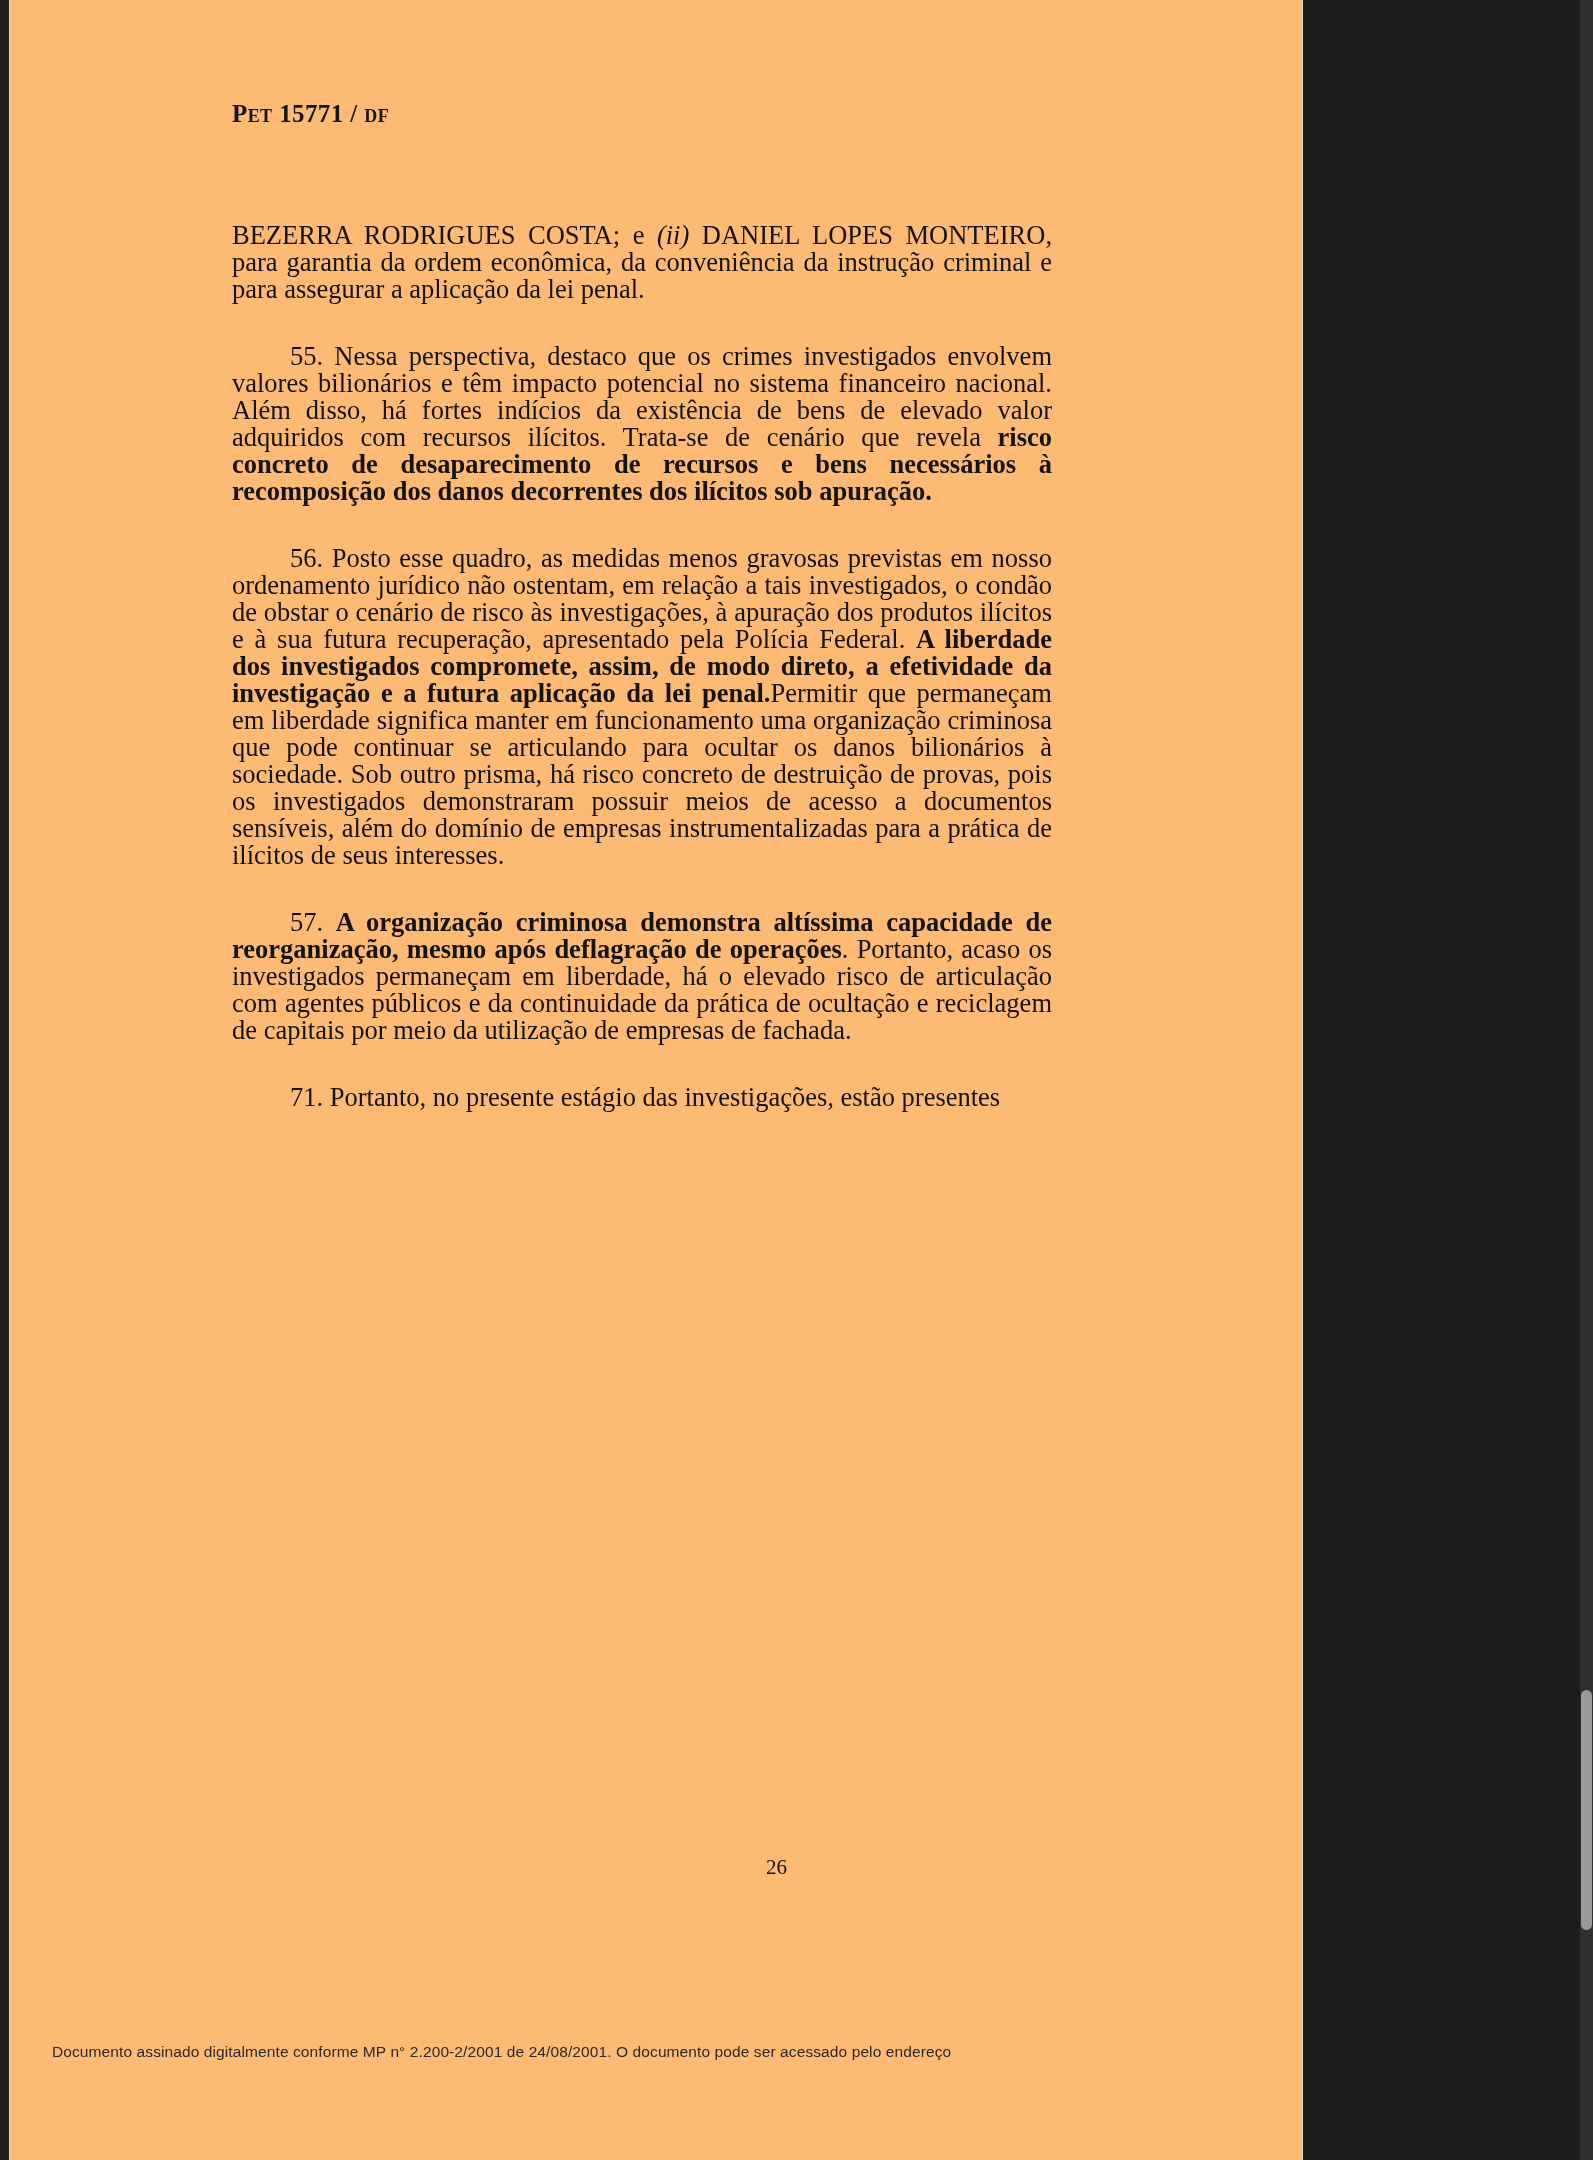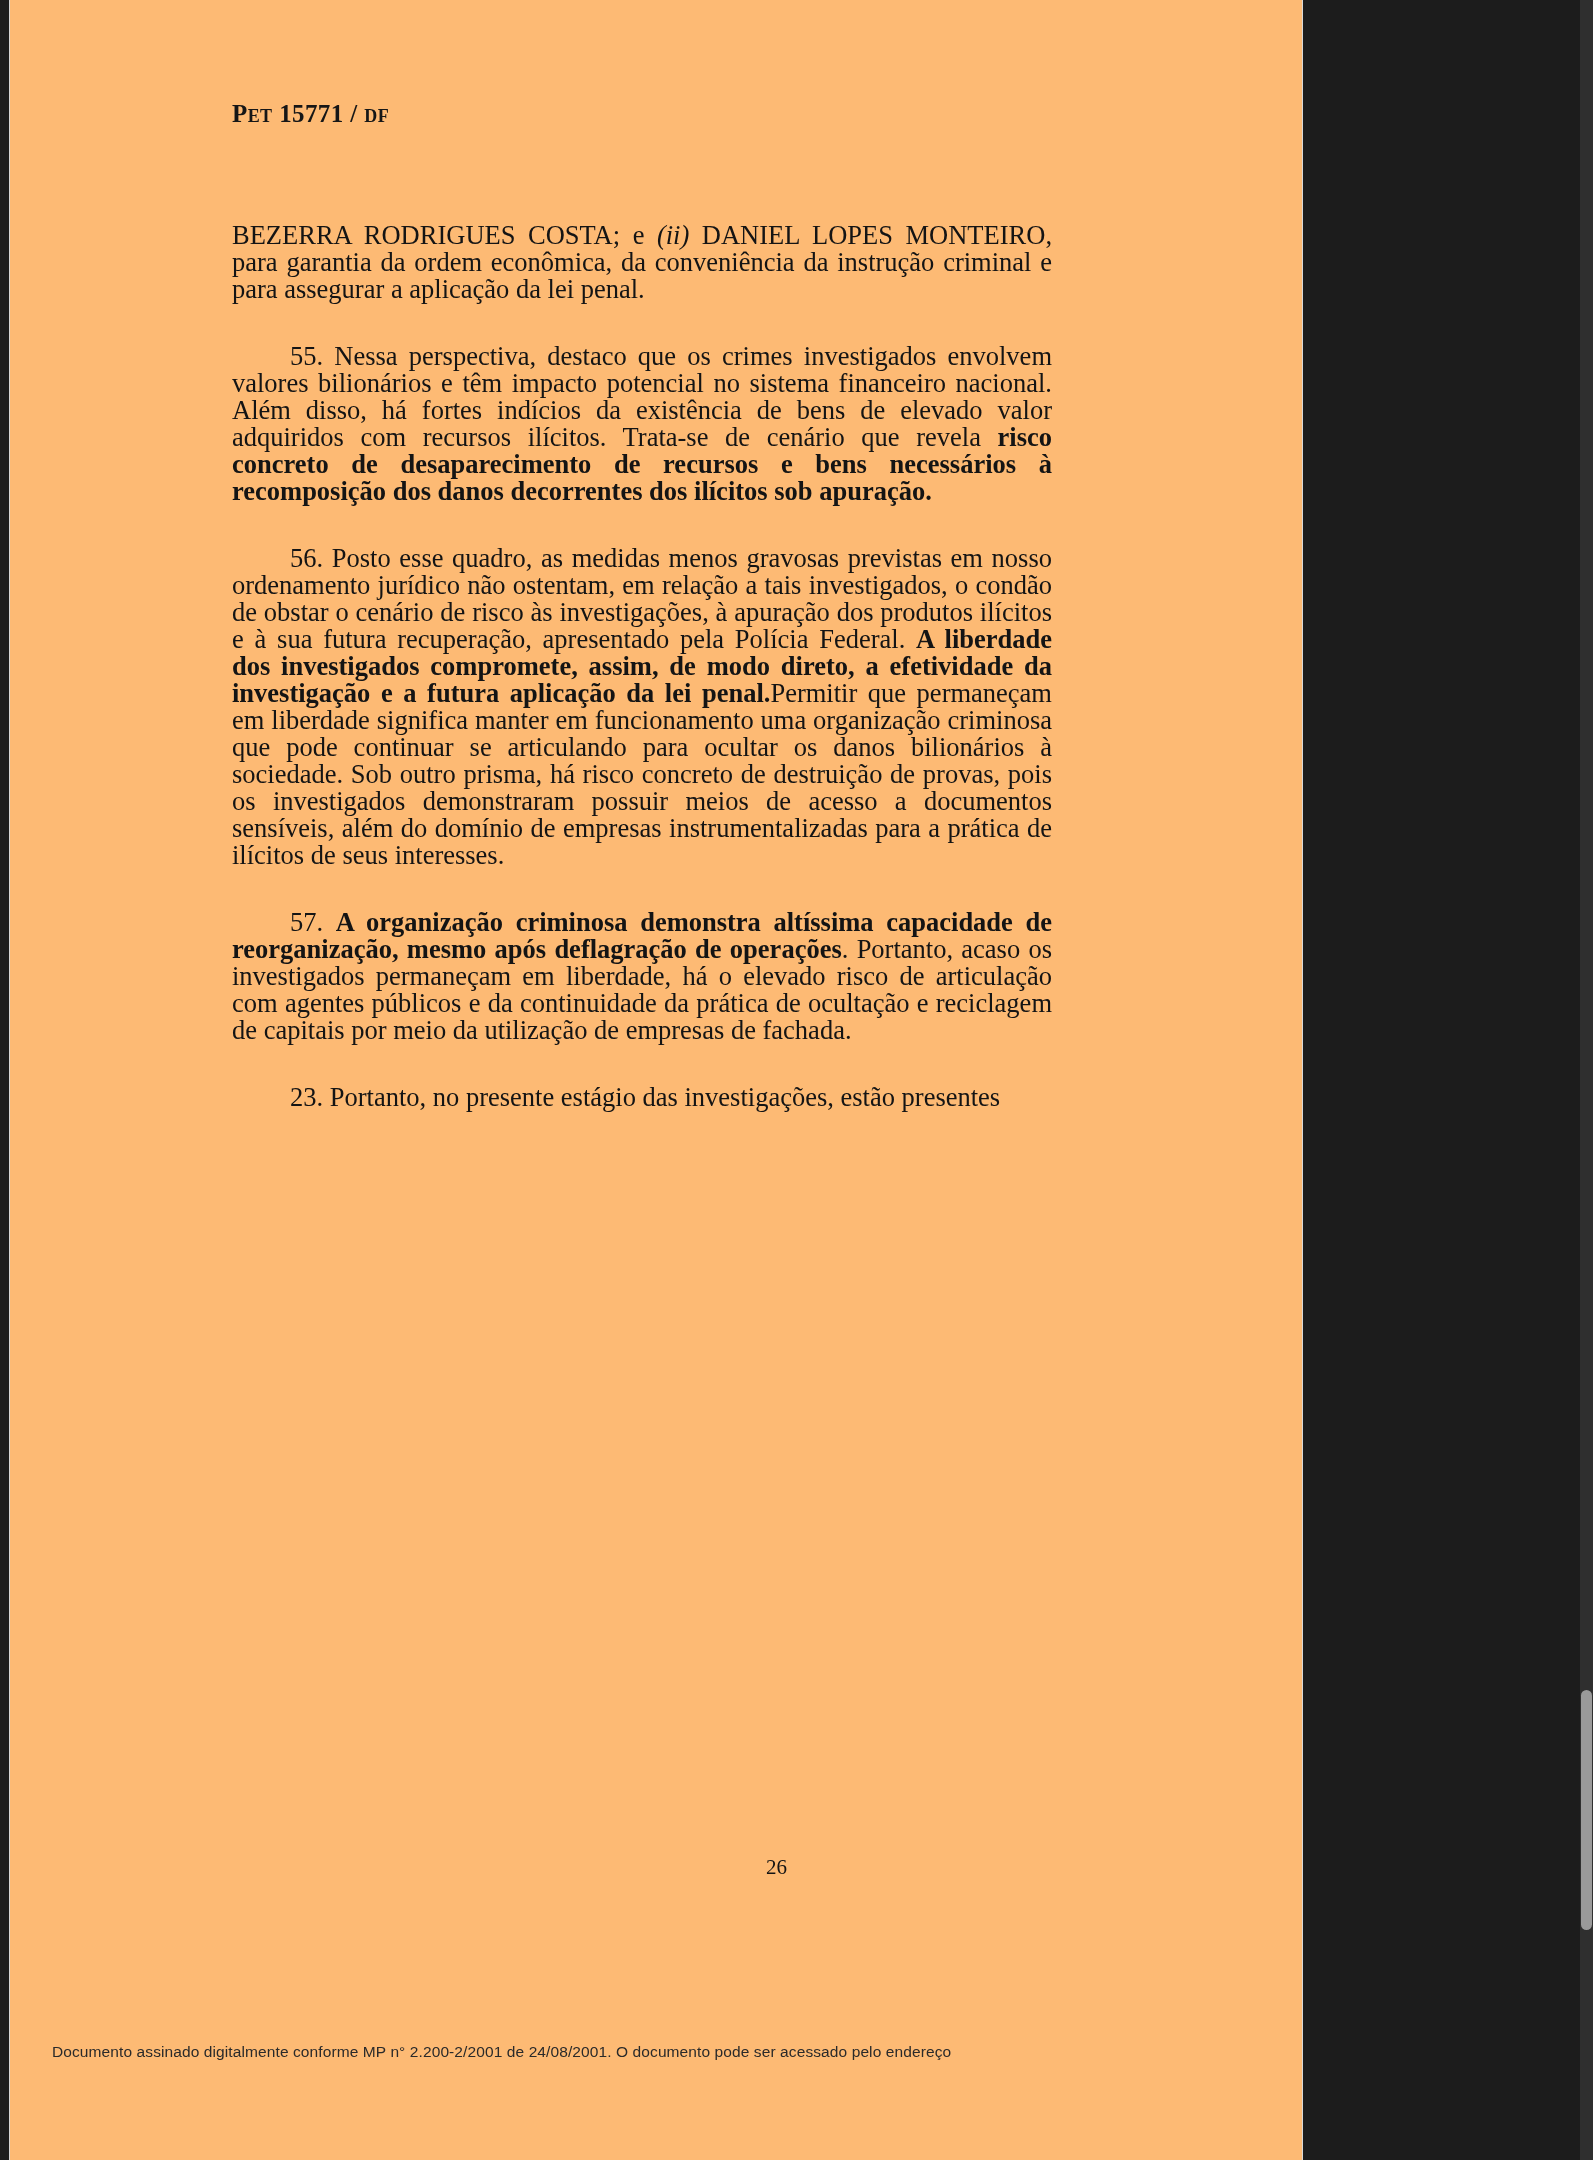--- a/index.html
+++ b/index.html
@@ -141,21 +141,21 @@
   <div id="page">
 
     <div class="doc-header"><span class="caps-big">P</span><span>et 15771 / df</span></div>
 
     <div class="body-block">
 
     <p class="para">BEZERRA RODRIGUES COSTA; e <span class="i">(ii)</span> DANIEL LOPES MONTEIRO, para garantia da ordem econômica, da conveniência da instrução criminal e para assegurar a aplicação da lei penal.</p>
         <p class="para indent">55. Nessa perspectiva, destaco que os crimes investigados envolvem valores bilionários e têm impacto potencial no sistema financeiro nacional. Além disso, há fortes indícios da existência de bens de elevado valor adquiridos com recursos ilícitos. Trata-se de cenário que revela <span class="b">risco concreto de desaparecimento de recursos e bens necessários à recomposição dos danos decorrentes dos ilícitos sob apuração.</span></p>
         <p class="para indent">56. Posto esse quadro, as medidas menos gravosas previstas em nosso ordenamento jurídico não ostentam, em relação a tais investigados, o condão de obstar o cenário de risco às investigações, à apuração dos produtos ilícitos e à sua futura recuperação, apresentado pela Polícia Federal. <span class="b">A liberdade dos investigados compromete, assim, de modo direto, a efetividade da investigação e a futura aplicação da lei penal.</span>Permitir que permaneçam em liberdade significa manter em funcionamento uma organização criminosa que pode continuar se articulando para ocultar os danos bilionários à sociedade. Sob outro prisma, há risco concreto de destruição de provas, pois os investigados demonstraram possuir meios de acesso a documentos sensíveis, além do domínio de empresas instrumentalizadas para a prática de ilícitos de seus interesses.</p>
         <p class="para indent">57. <span class="b">A organização criminosa demonstra altíssima capacidade de reorganização, mesmo após deflagração de operações</span>. Portanto, acaso os investigados permaneçam em liberdade, há o elevado risco de articulação com agentes públicos e da continuidade da prática de ocultação e reciclagem de capitais por meio da utilização de empresas de fachada.</p>
-        <p class="para indent last-line">23. Portanto, no presente estágio das investigações, estão presentes</p>
+        <p class="para indent last-line">71. Portanto, no presente estágio das investigações, estão presentes</p>
       </div>
 
     <div class="page-number">26</div>
 
     <div class="footer-rule"></div>
 
     <div class="sig-footer">
       <div class="line">Documento assinado digitalmente conforme MP n° 2.200-2/2001 de 24/08/2001. O documento pode ser acessado pelo endereço</div>
     </div>
 

